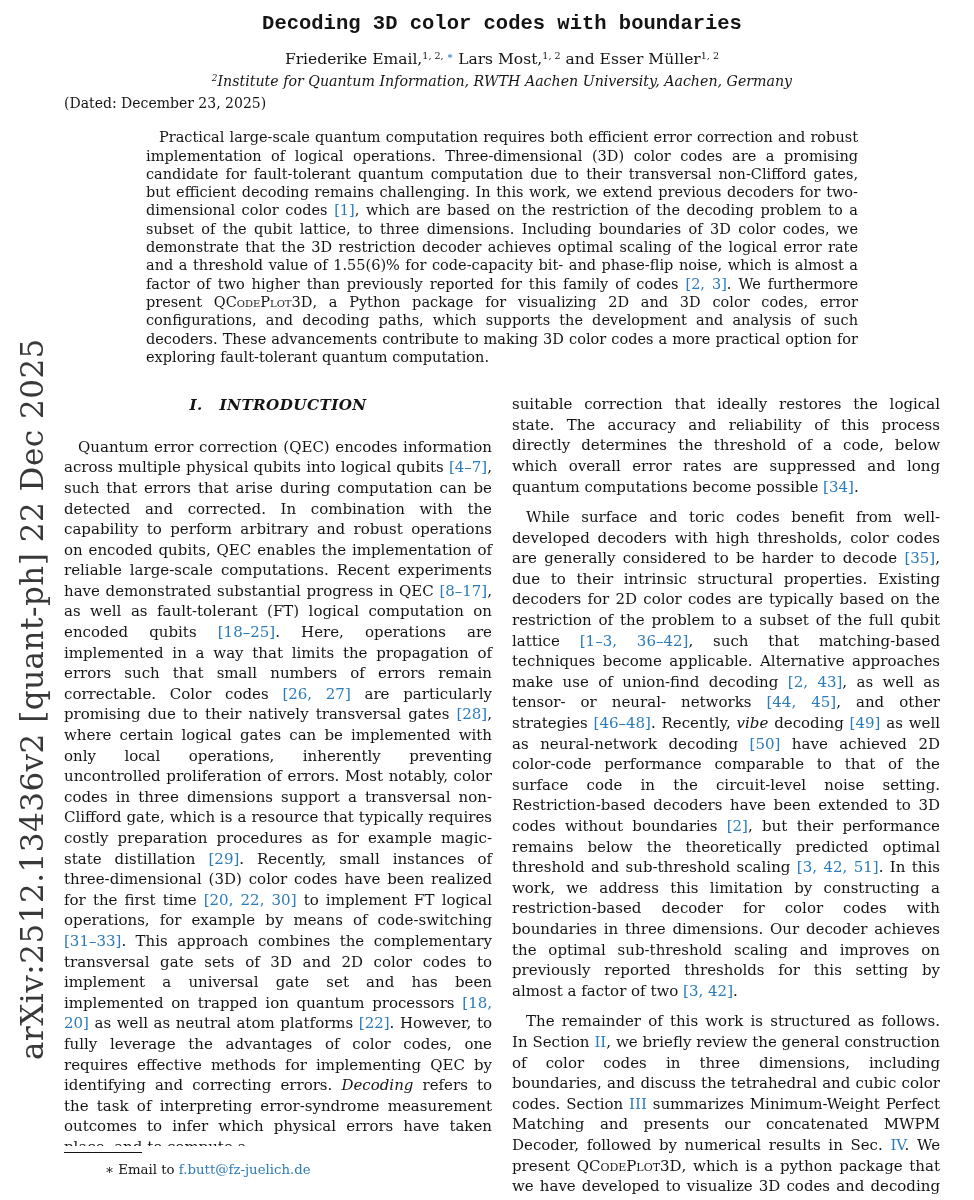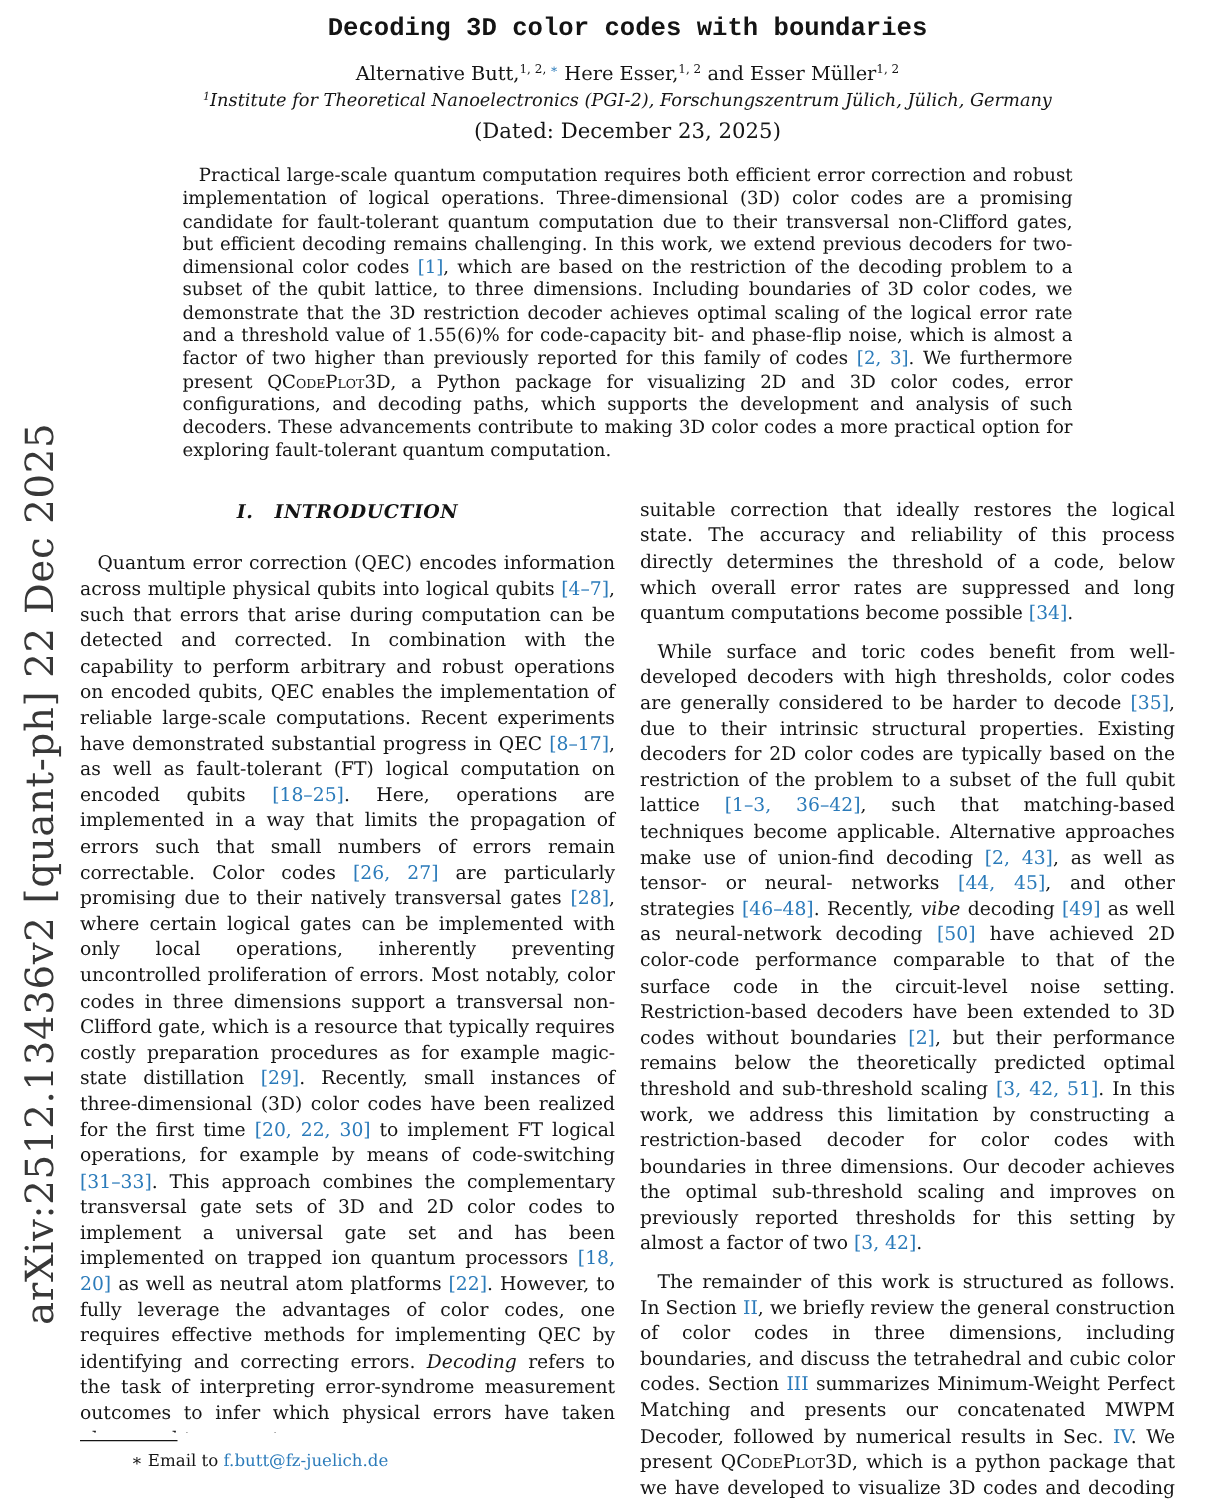--- a/index.html
+++ b/index.html
@@ -32,21 +32,21 @@
   .content{position:absolute;left:64px;top:10px;width:876px;}
   .title{
     text-align:center;
     font-size:20.5px;
     font-weight:700;
     margin-top:2px;
     font-family:Liberation Mono, monospace;
   }
   .authors{text-align:center;font-size:15.5px;margin-top:15px;}
   .affil{text-align:center;font-size:14.2px;margin-top:5px;}
-  .dated{text-align:center;font-size:17px;margin-top:6px;}
+  .dated{text-align:left;font-size:14px;margin-top:6px;}
   .abstract{
     width:712px;
     margin:17px auto 4px;
     font-size:14.5px;
     line-height:18.3px;
     text-align:justify;
     text-indent:13px;
     hyphens:auto;-webkit-hyphens:auto;
   }
   .columns{display:flex;gap:20px;margin-top:28px;}
@@ -92,24 +92,24 @@
 <body>
 
 <div class="page">
 
   <div class="arxiv-stamp">arXiv:2512.13436v2 [quant-ph] 22 Dec 2025</div>
 
   <div class="content">
 
     <h1 class="title">Decoding 3D color codes with boundaries</h1>
 
-    <div class="authors"><span>Alternative Butt,</span><span class="seg-sup">1, 2, </span><span class="seg-sup seg-cite">∗</span><span> Here Esser,</span><span class="seg-sup">1, 2</span><span> and Esser Müller</span><span class="seg-sup">1, 2</span></div>
+    <div class="authors"><span>Friederike Email,</span><span class="seg-sup">1, 2, </span><span class="seg-sup seg-cite">∗</span><span> Lars Most,</span><span class="seg-sup">1, 2</span><span> and Esser Müller</span><span class="seg-sup">1, 2</span></div>
 
-    <div class="affil"><span class="seg-sup seg-it">1</span><span class="seg-it">Institute for Theoretical Nanoelectronics (PGI-2), Forschungszentrum Jülich, Jülich, Germany</span></div>
 
+    <div class="affil"><span class="seg-sup seg-it">2</span><span class="seg-it">Institute for Quantum Information, RWTH Aachen University, Aachen, Germany</span></div>
 
     <div class="dated">(Dated: December 23, 2025)</div>
 
     <div class="abstract"><span>Practical large-scale quantum computation requires both efficient error correction and robust implementation of logical operations. Three-dimensional (3D) color codes are a promising candidate for fault-tolerant quantum computation due to their transversal non-Clifford gates, but efficient decoding remains challenging. In this work, we extend previous decoders for two-dimensional color codes </span><span class="seg-cite">[1]</span><span>, which are based on the restriction of the decoding problem to a subset of the qubit lattice, to three dimensions. Including boundaries of 3D color codes, we demonstrate that the 3D restriction decoder achieves optimal scaling of the logical error rate and a threshold value of 1.55(6)% for code-capacity bit- and phase-flip noise, which is almost a factor of two higher than previously reported for this family of codes </span><span class="seg-cite">[2, 3]</span><span>. We furthermore present </span><span class="seg-sc">QCodePlot3D</span><span>, a Python package for visualizing 2D and 3D color codes, error configurations, and decoding paths, which supports the development and analysis of such decoders. These advancements contribute to making 3D color codes a more practical option for exploring fault-tolerant quantum computation.</span></div>
 
     <div class="columns">
 
       <div class="col">
         <h2 class="sec-heading">
           <span class="sec-num">I.</span><span>INTRODUCTION</span>

